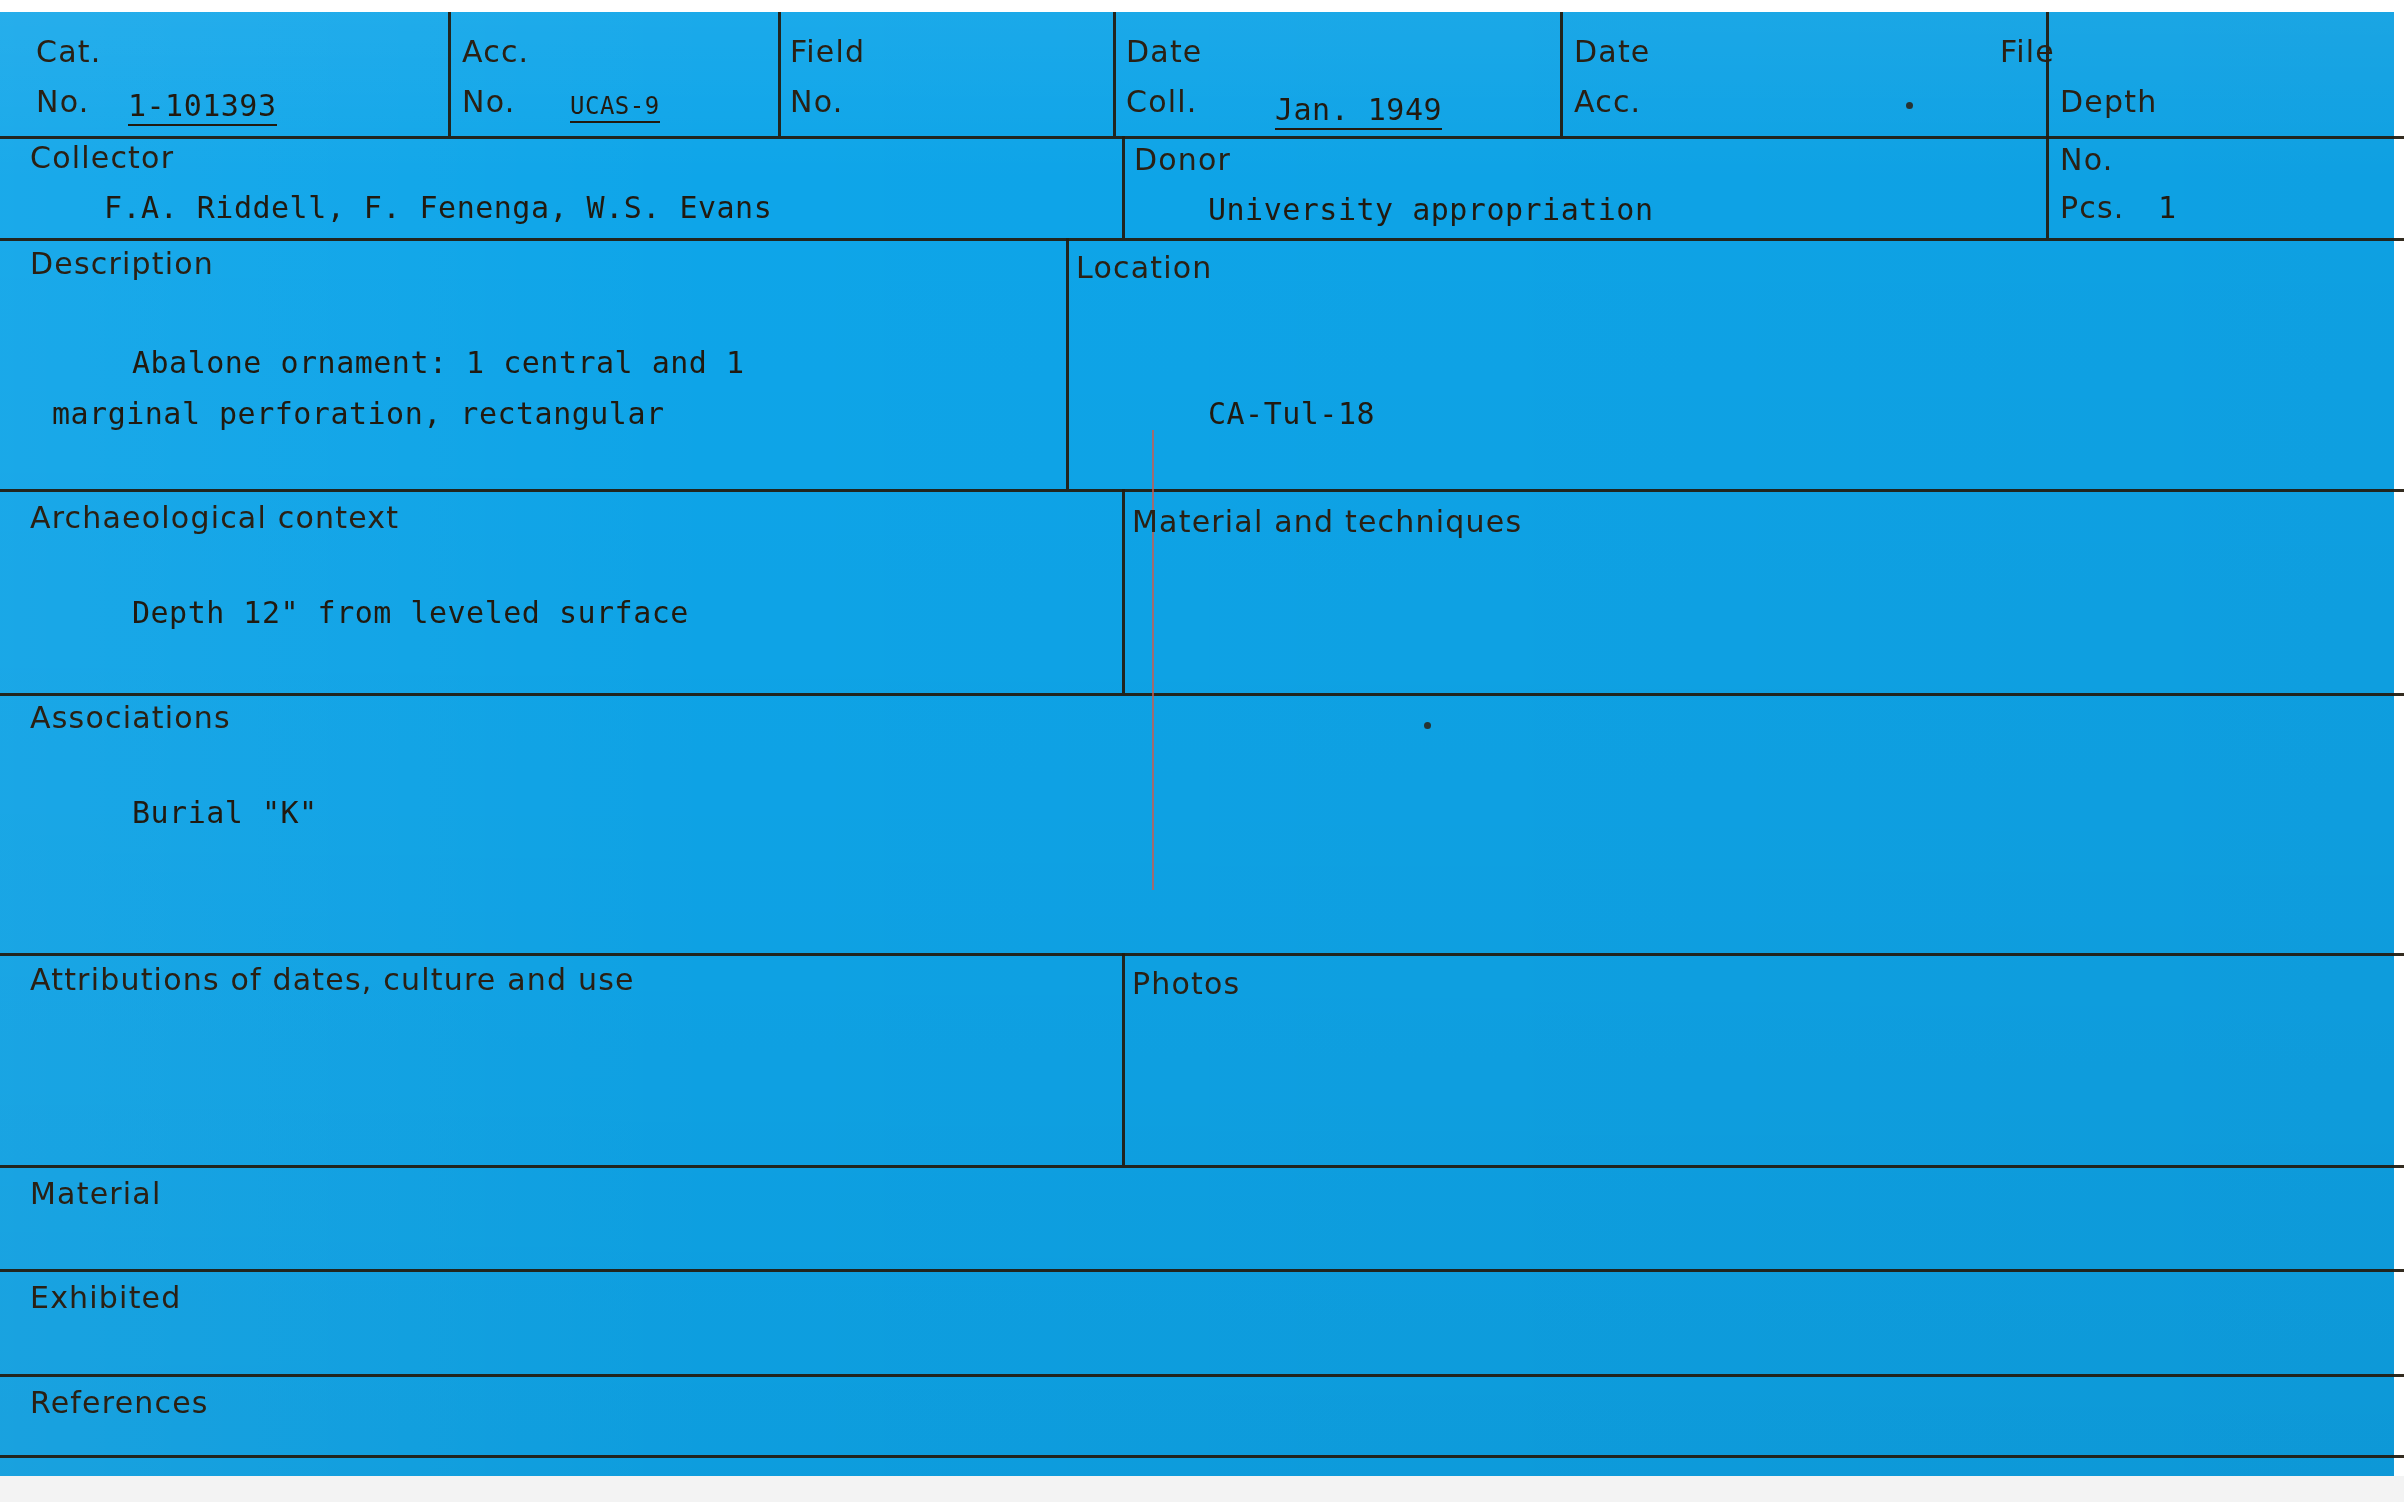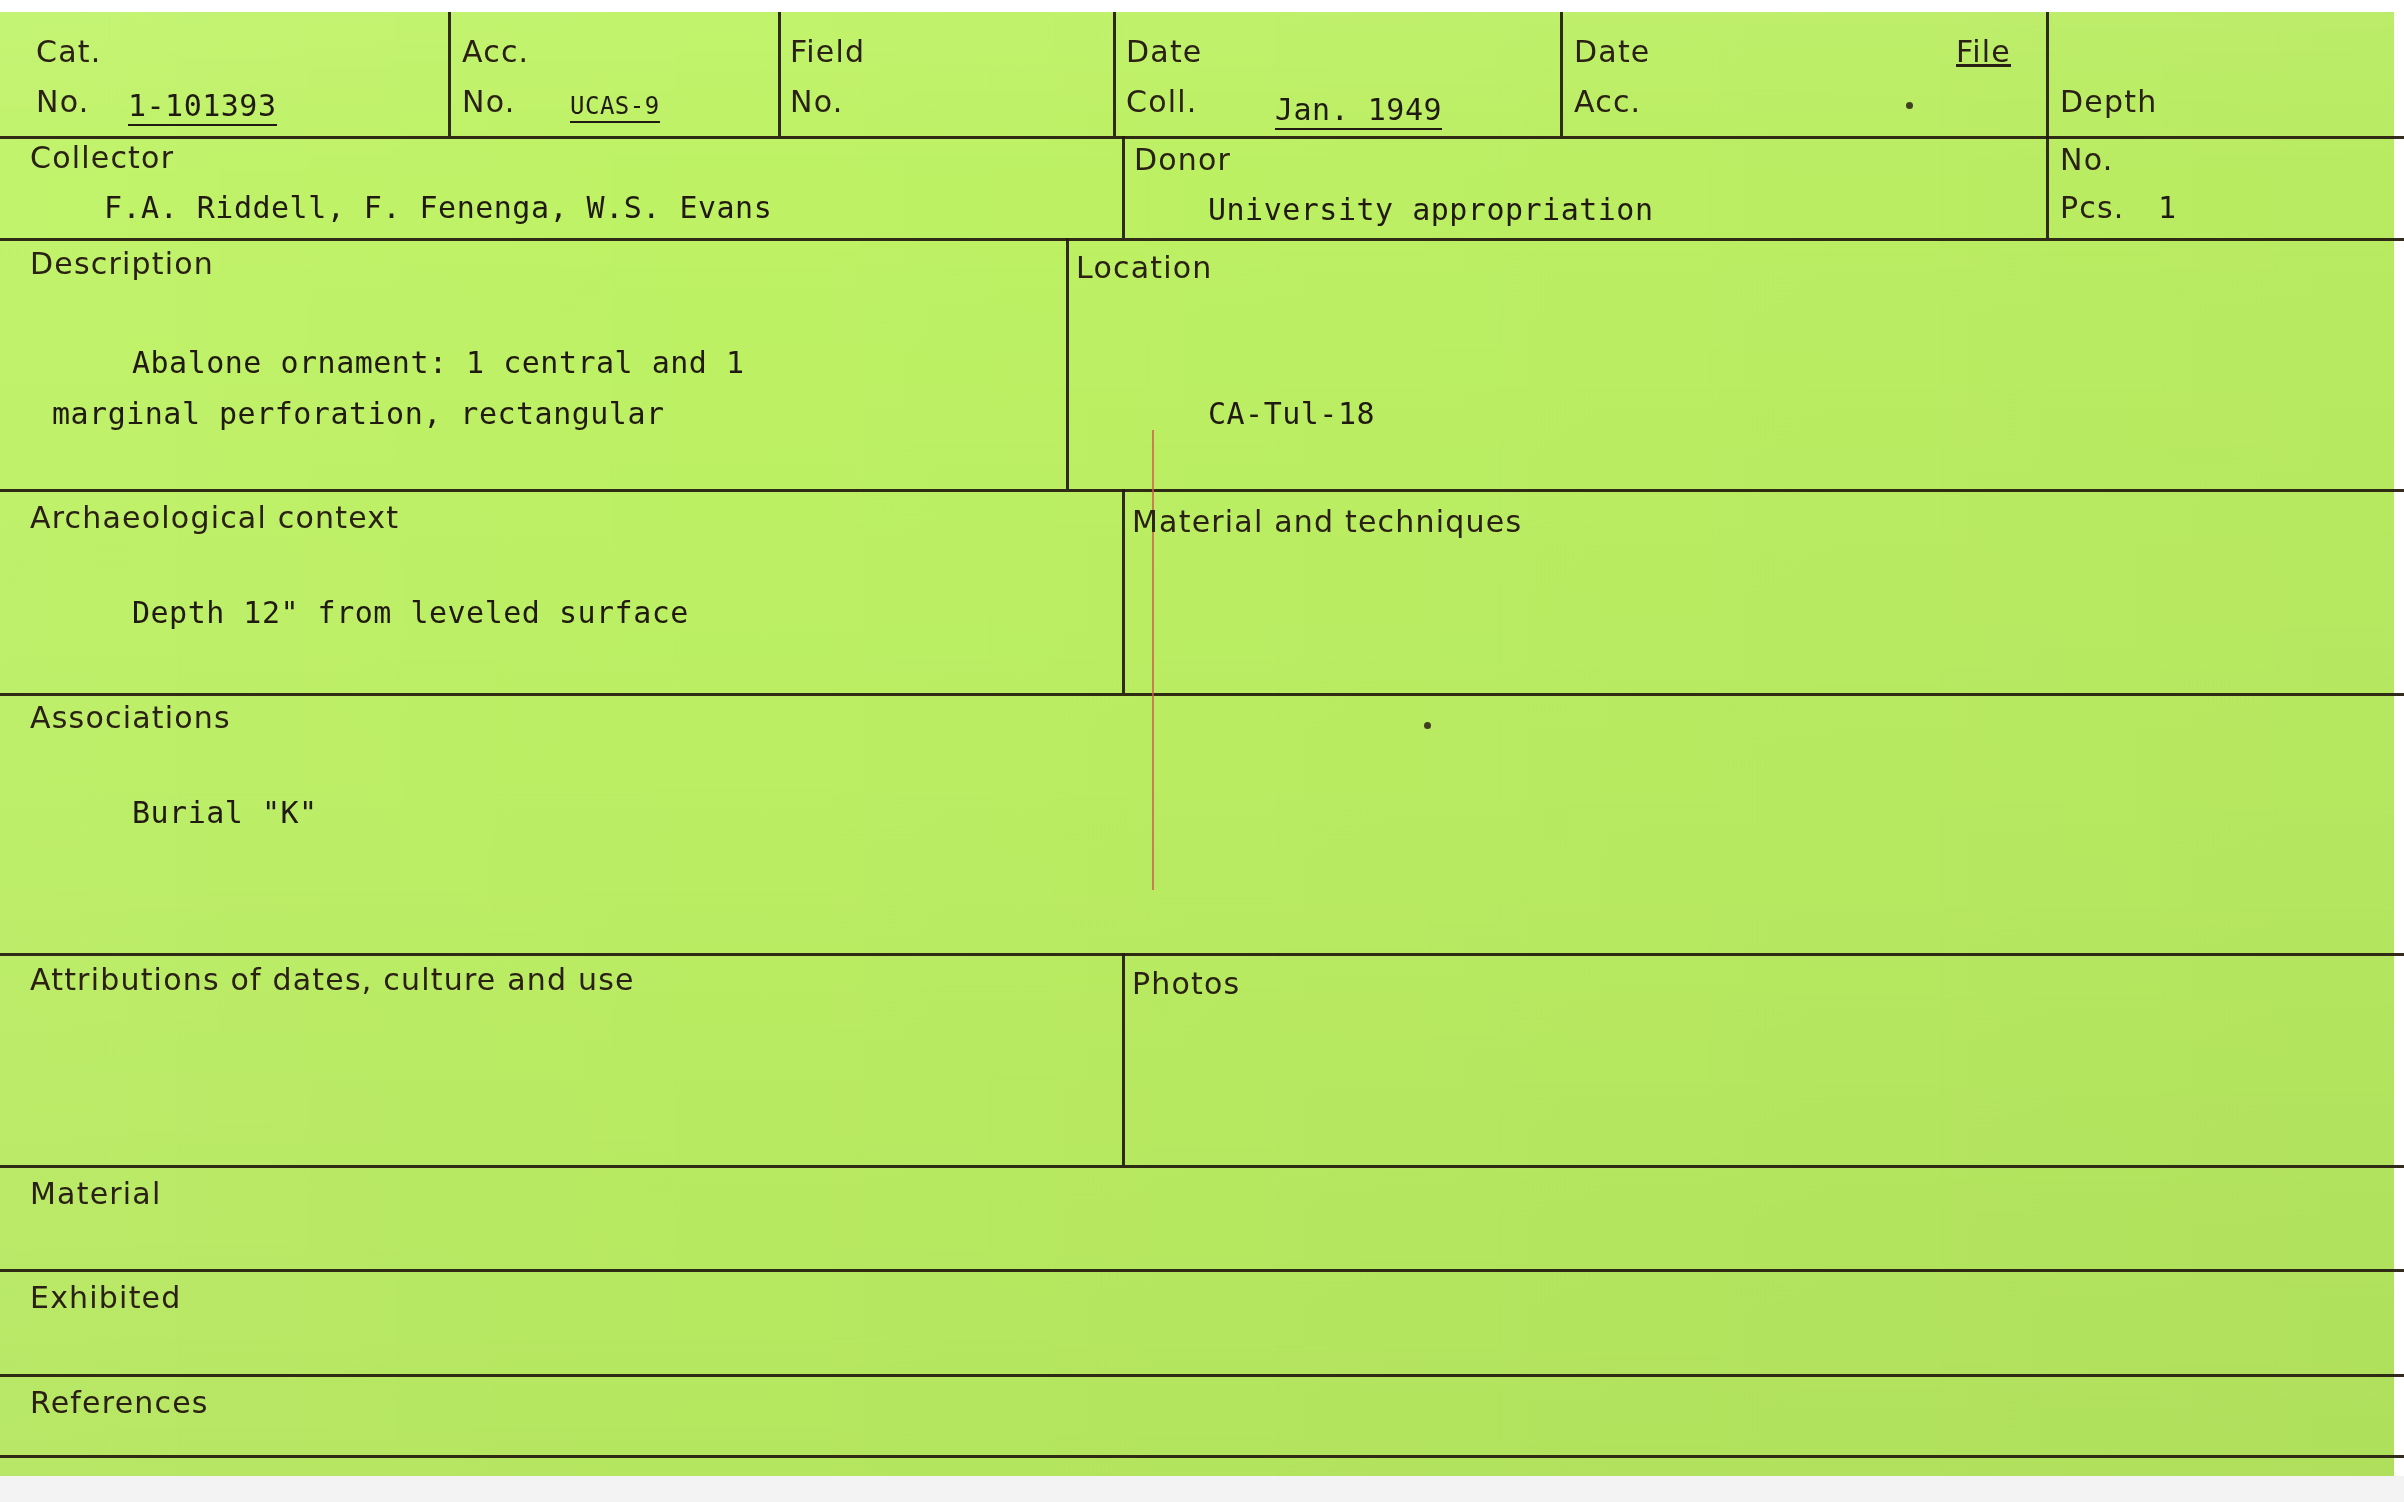--- a/index.html
+++ b/index.html
@@ -11,21 +11,21 @@
     width: 2404px;
     height: 1502px;
     overflow: hidden;
   }
   .card {
     position: absolute;
     left: 0;
     top: 0;
     width: 2404px;
     height: 1502px;
-    background: #bef264;
+    background: #0ea5e9;
     box-sizing: border-box;
   }
   
   .card::before {
     content: "";
     position: absolute;
     inset: 0;
     background:
       linear-gradient(180deg, rgba(255,255,255,0.06) 0%, rgba(255,255,255,0.0) 12%, rgba(0,0,0,0.02) 55%, rgba(0,0,0,0.05) 100%),
       linear-gradient(90deg, rgba(255,255,255,0.05) 0%, rgba(0,0,0,0.00) 30%, rgba(0,0,0,0.03) 100%);
@@ -145,21 +145,21 @@
 
   <div class="lbl" style="left:1126px; top:34px;">Date</div>
   <div class="lbl" style="left:1126px; top:84px;">Coll.</div>
   <div class="typed u" style="left:1258px; top:92px;margin-left:17px;">Jan. 1949</div>
 
   <div class="lbl" style="left:1574px; top:34px;">Date</div>
   <div class="lbl" style="left:1574px; top:84px;">Acc.</div>
   <div class="typed" style="left:1700px; top:88px;"></div>
   <div class="dot" style="left:1906px; top:102px;"></div>
 
-  <div class="lbl" style="left:1956px; top:34px;text-decoration:underline;">File</div>
+  <div class="lbl" style="left:2000px; top:34px;">File</div>
   <div class="lbl" style="left:2060px; top:84px;">Depth</div>
 
   <div class="lbl" style="left:30px; top:140px;">Collector</div>
   <div class="typed" style="left:104px; top:190px;">F.A. Riddell, F. Fenenga, W.S. Evans</div>
 
   <div class="lbl" style="left:1134px; top:142px;">Donor</div>
   <div class="typed" style="left:1208px; top:192px;">University appropriation</div>
 
   <div class="lbl" style="left:2060px; top:142px;">No.</div>
   <div class="lbl" style="left:2060px; top:190px;">Pcs.</div>

